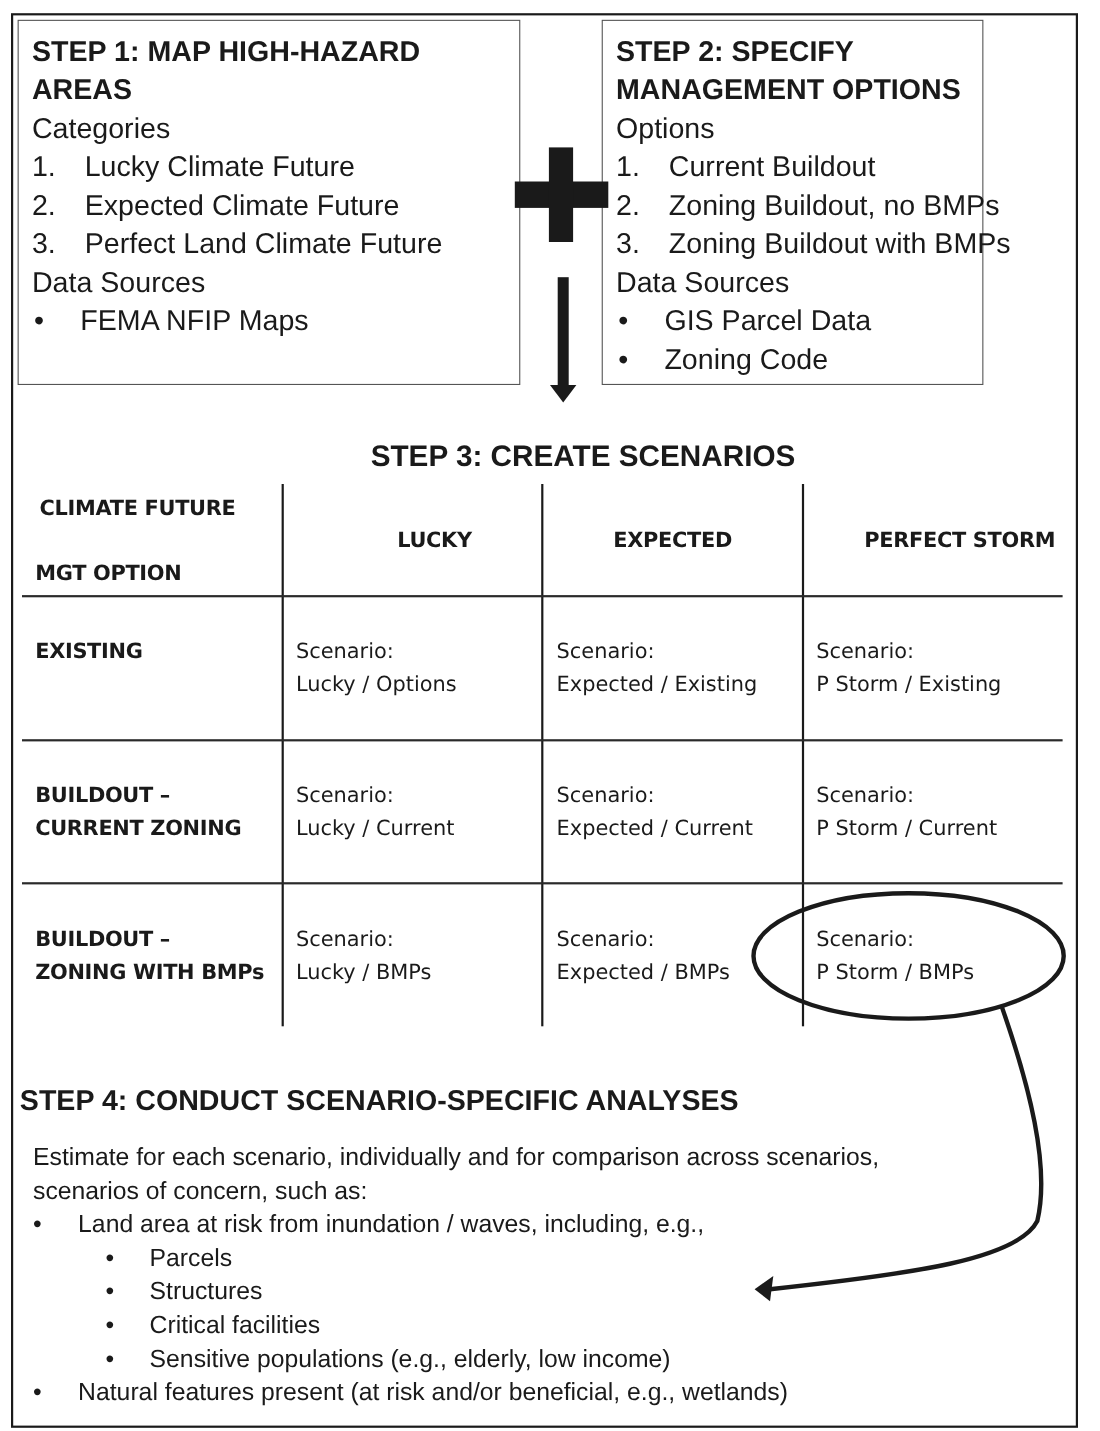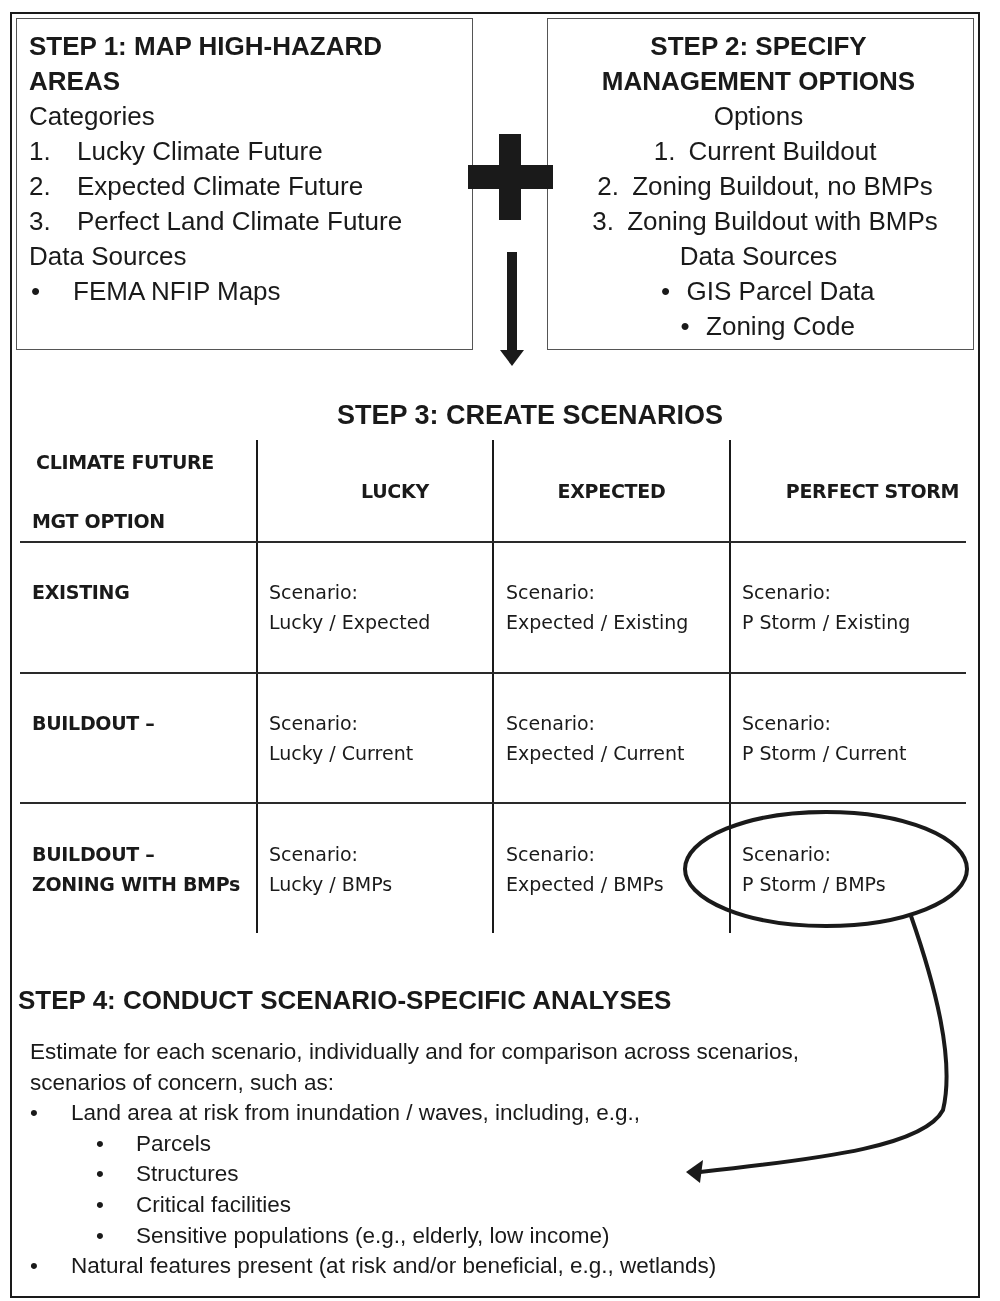--- a/index.html
+++ b/index.html
@@ -4,21 +4,21 @@
 <style>
   html, body { margin:0; padding:0; background:#ffffff; }
   body { width:1000px; height:1301px; position:relative; overflow:hidden; color:#1a1a1a; }
   .frame { position:absolute; left:10px; top:12px; width:970px; height:1286px; border:2px solid #1a1a1a; box-sizing:border-box; }
   .box { position:absolute; border:1.5px solid #555; box-sizing:border-box; font-family:"Liberation Sans", sans-serif; font-size:26px; line-height:35px; padding:10px 16px 0 12px; }
   .box .title { font-weight:bold; font-size:26px; line-height:35px; }
   .box .row { white-space:nowrap; }
   .box .num { display:inline-block; width:48px; }
   .box .bul { display:inline-block; width:42px; padding-left:2px; }
   #step1 { left:16px; top:18px; width:457px; height:332px; }
-  #step2 { left:547px; top:18px; width:427px; height:332px;text-align:center; }
+  #step2 { left:547px; top:18px; width:347px; height:332px; }
   .plus-v { position:absolute; left:499px; top:134px; width:22px; height:86px; background:#1a1a1a; }
   .plus-h { position:absolute; left:468px; top:165px; width:85px; height:24px; background:#1a1a1a; }
   .down-shaft { position:absolute; left:507px; top:252px; width:10px; height:98px; background:#1a1a1a; }
   .down-head { position:absolute; left:500px; top:350px; width:0; height:0; border-left:12px solid transparent; border-right:12px solid transparent; border-top:16px solid #1a1a1a; }
   .step3-title { position:absolute; left:0; width:1060px; top:400px; text-align:center; font-family:"Liberation Sans", sans-serif; font-weight:bold; font-size:27px; }
   .grid-table { position:absolute; left:20px; top:440px; width:946px; height:493px; font-family:"DejaVu Sans", sans-serif; }
   .vline { position:absolute; top:0; width:2px; height:493px; background:#1a1a1a; }
   .hline { position:absolute; left:0; width:946px; height:2px; background:#2a2a2a; }
   .cell { position:absolute; font-size:19px; line-height:30px; }
   .hdr { font-weight:bold; font-size:19px; letter-spacing:-0.3px; }
@@ -83,33 +83,34 @@
   <div class="cell hdr" style="left:12px; top:66px;">MGT OPTION</div>
   <div class="cell hdr" style="left:238px; width:274px; top:36px; text-align:center;">LUCKY</div>
   <div class="cell hdr" style="left:474px; width:235px; top:36px; text-align:center;">EXPECTED</div>
   <div class="cell hdr" style="left:711px; width:235px; top:36px; text-align:center;padding-left:24px;">PERFECT STORM</div>
 
   <div class="cell rowhdr" style="left:12px; top:137px;">
     <div>EXISTING</div>
   </div>
   <div class="cell scn" style="left:249px; top:137px;">
     <div>Scenario:</div>
-    <div>Lucky / Expected</div>
+    <div>Lucky / Options</div>
   </div>
   <div class="cell scn" style="left:486px; top:137px;">
     <div>Scenario:</div>
     <div>Expected / Existing</div>
   </div>
   <div class="cell scn" style="left:722px; top:137px;">
     <div>Scenario:</div>
     <div>P Storm / Existing</div>
   </div>
 
   <div class="cell rowhdr" style="left:12px; top:268px;">
     <div>BUILDOUT –</div>
+    <div>CURRENT ZONING</div>
   </div>
   <div class="cell scn" style="left:249px; top:268px;">
     <div>Scenario:</div>
     <div>Lucky / Current</div>
   </div>
   <div class="cell scn" style="left:486px; top:268px;">
     <div>Scenario:</div>
     <div>Expected / Current</div>
   </div>
   <div class="cell scn" style="left:722px; top:268px;">

